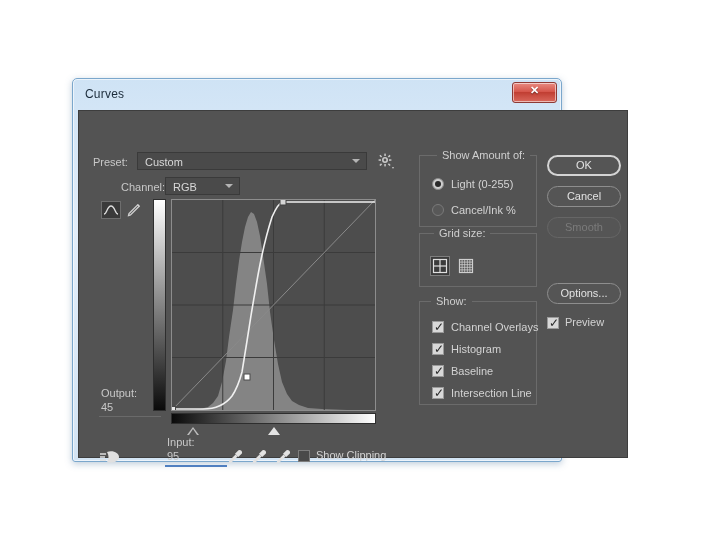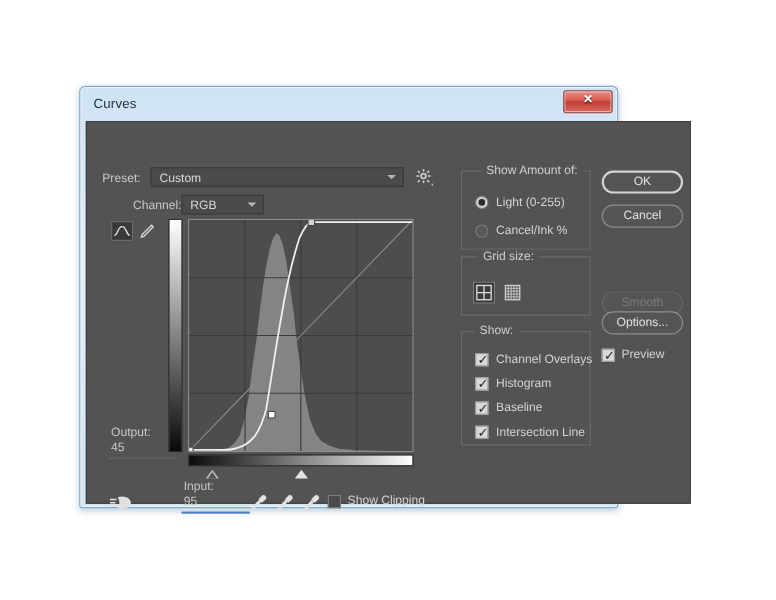--- a/index.html
+++ b/index.html
@@ -209,21 +209,21 @@
     position: absolute; left: 468px; width: 74px; height: 21px;
     border-radius: 11px;
     border: 1px solid #8e8e8e;
     background: #555555;
     color: #e2e2e2; font-size: 11px;
     text-align: center; line-height: 19px;
     box-sizing: border-box; cursor: pointer;
   }
   #btn-ok     { top: 44px; border: 2px solid #d4d4d4; line-height: 17px; }
   #btn-cancel { top: 75px; }
-  #btn-smooth { top: 106px; color: #7b7b7b; border-color: #666666; margin-top: 48px; }
+  #btn-smooth { top: 106px; color: #7b7b7b; border-color: #666666; }
   #btn-auto   { top: 141px; }
   #btn-options{ top: 172px; }
   #preview-row { position: absolute; left: 468px; top: 205px; cursor: pointer; }
 </style>
 </head>
 <body>
 
 <div id="curves-window">
 
   <div id="title-bar">

